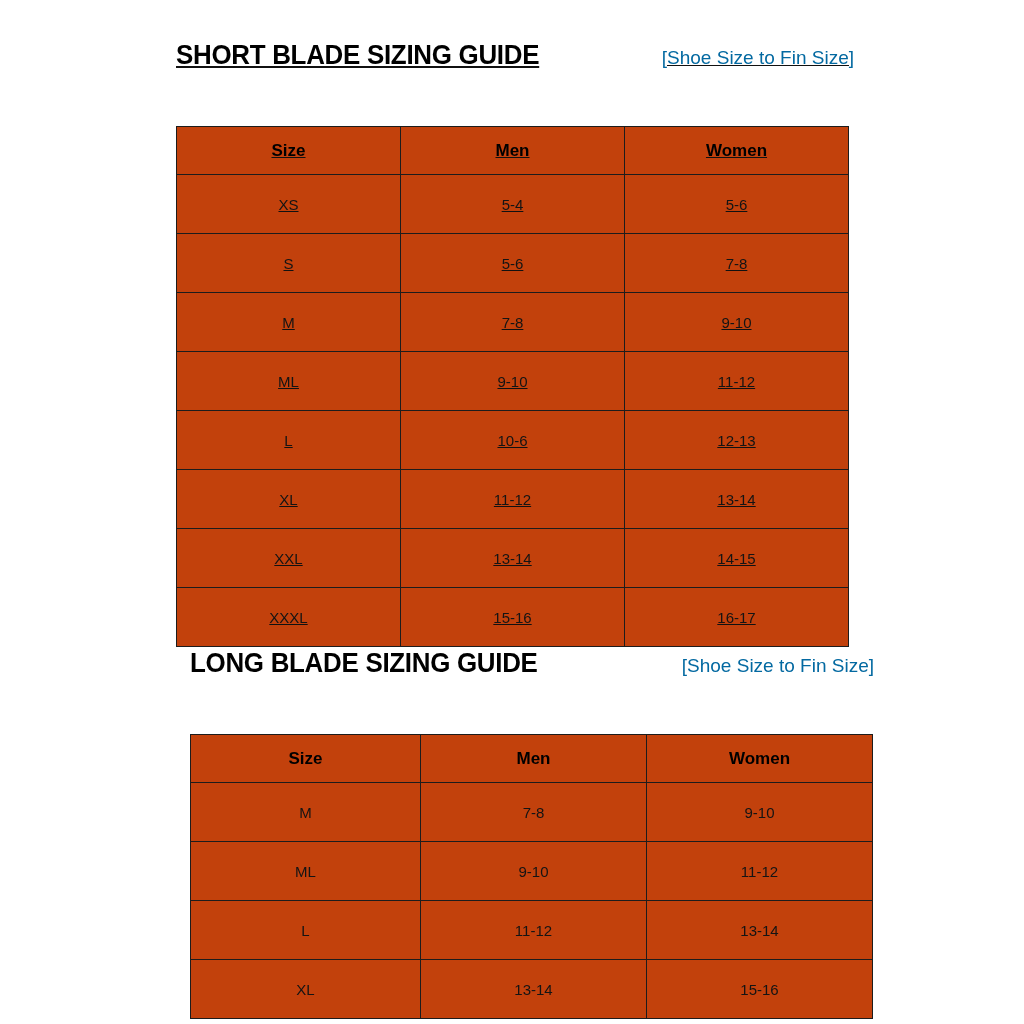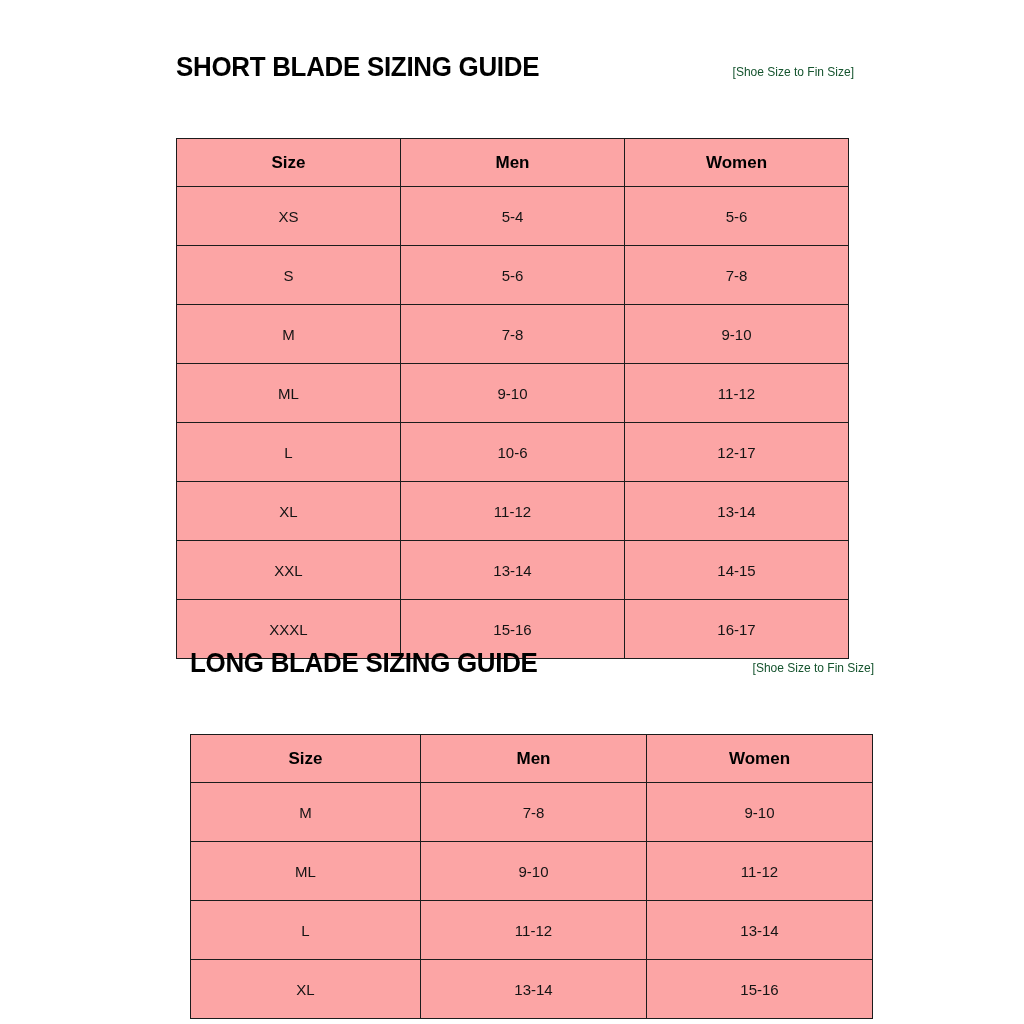--- a/index.html
+++ b/index.html
@@ -18,21 +18,21 @@
     position: relative;
     width: 1024px;
     height: 1024px;
     box-sizing: border-box;
   }
   .section {
     position: absolute;
     left: 0;
     width: 1024px;
   }
-  #section-short { top: 52px; }
+  #section-short { top: 40px; text-decoration: underline; }
   #section-long  { top: 648px; margin-left: 20px; }
 
   .heading-row {
     position: relative;
     height: 46px;
     padding-left: 176px;
     padding-right: 170px;
     box-sizing: border-box;
     display: flex;
     align-items: baseline;
@@ -41,39 +41,39 @@
     font-size: 27px;
     font-weight: bold;
     letter-spacing: -0.3px;
     color: #000000;
     white-space: nowrap;
     font-stretch: condensed;
     transform: scaleX(0.96);
     transform-origin: left center;
   }
   .section-note {
-    font-size: 12px;
-    color: #14532d;
+    font-size: 19px;
+    color: #0369a1;
     white-space: nowrap;
     margin-left: auto;
     font-weight: normal;
     text-align: center;
   }
 
   .table-wrap {
     margin-top: 40px;
     padding-left: 176px;
     padding-right: 176px;
     box-sizing: border-box;
   }
   table.size-table {
     border-collapse: collapse;
     table-layout: fixed;
     width: 672px;
-    background: #fca5a5;
+    background: #c2410c;
     padding-left: 9px;
   }
   table.size-table th,
   table.size-table td {
     border: 1.6px solid #1c1c1c;
     text-align: center;
     vertical-align: middle;
     font-size: 15px;
     color: #141414;
     height: 59px;
@@ -139,21 +139,21 @@
             <td>9-10</td>
           </tr>
           <tr>
             <td>ML</td>
             <td>9-10</td>
             <td>11-12</td>
           </tr>
           <tr>
             <td>L</td>
             <td>10-6</td>
-            <td>12-17</td>
+            <td>12-13</td>
           </tr>
           <tr>
             <td>XL</td>
             <td>11-12</td>
             <td>13-14</td>
           </tr>
           <tr>
             <td>XXL</td>
             <td>13-14</td>
             <td>14-15</td>

